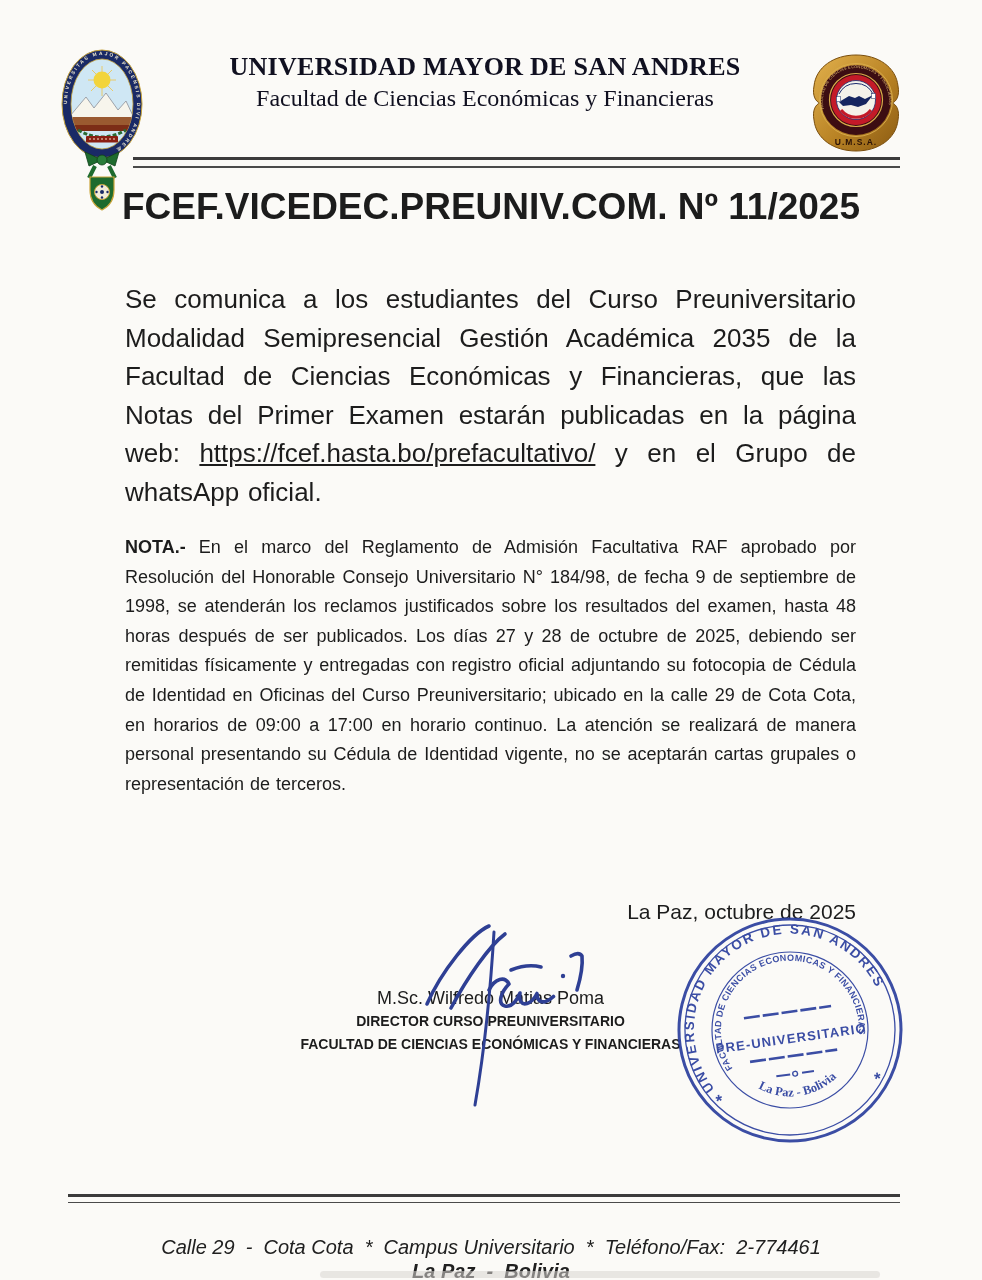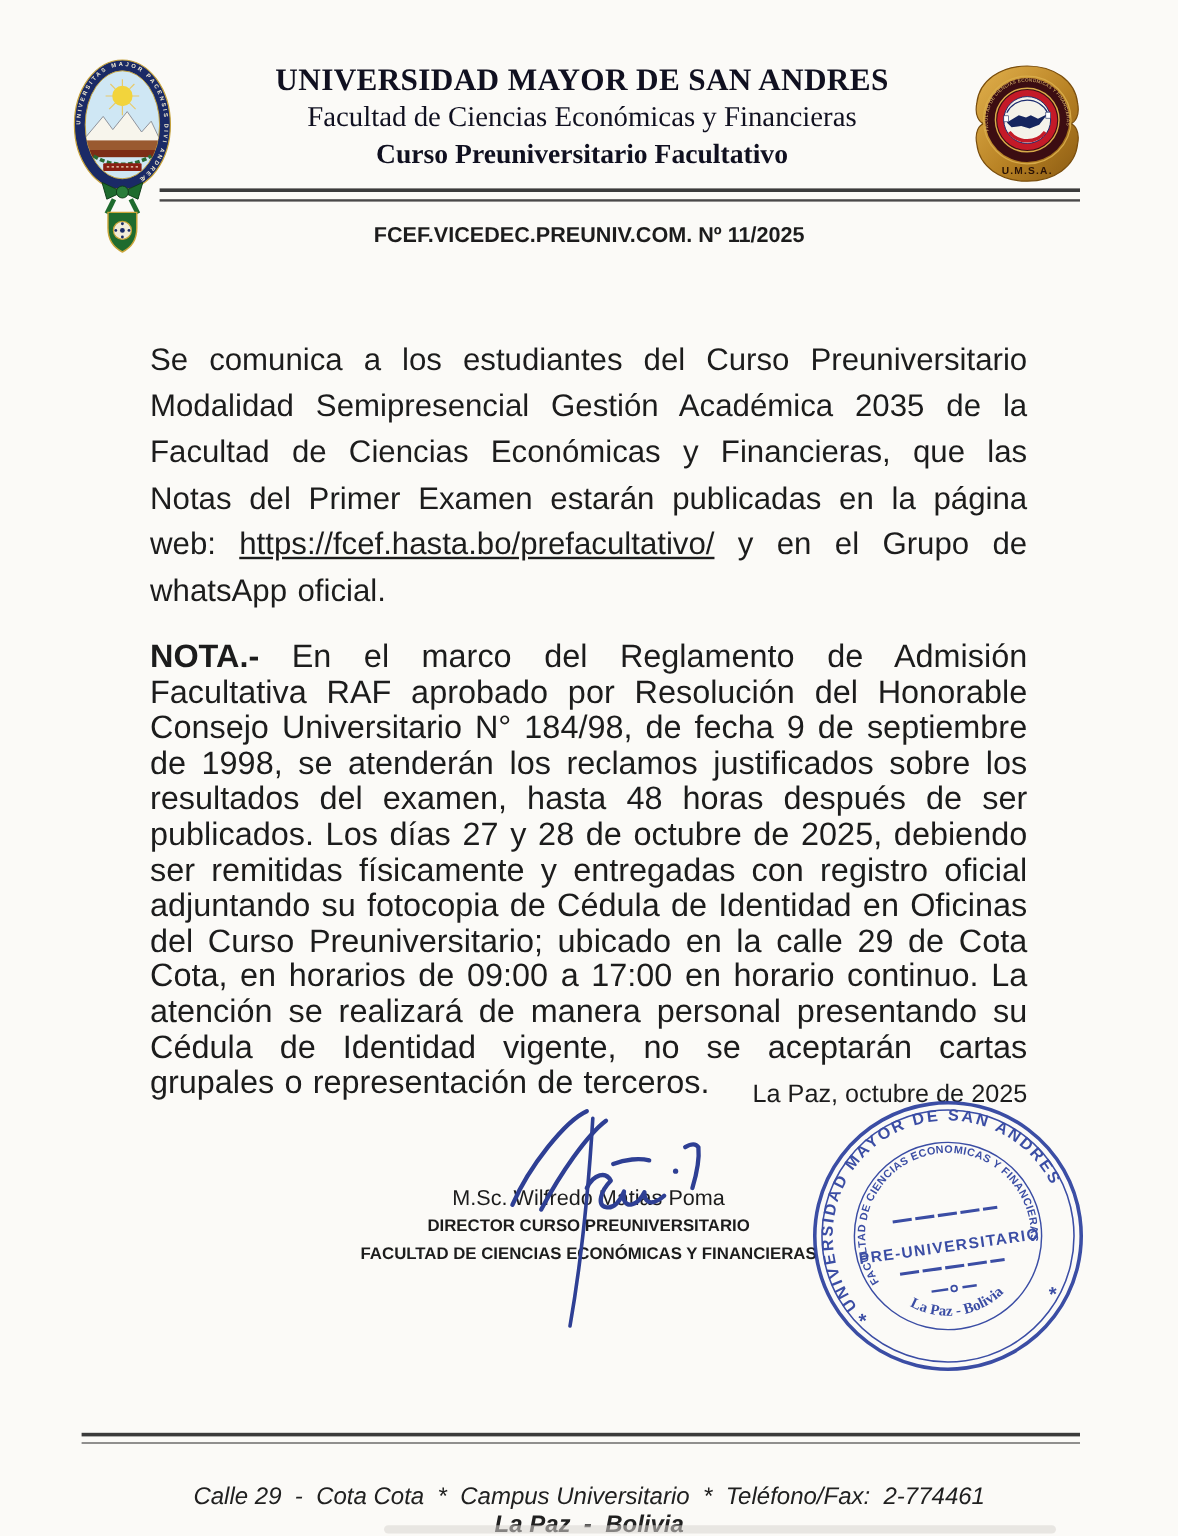--- a/index.html
+++ b/index.html
@@ -14,27 +14,27 @@
   .header-text{position:absolute; left:135px; top:50px; width:700px; text-align:center;
     font-family:"Liberation Serif", serif; color:#101020;}
   .h-univ{font-size:26px; font-weight:bold; line-height:33px; letter-spacing:.3px;}
   .h-fac{font-size:24px; line-height:31px;}
   .h-course{font-size:23px; font-weight:bold; line-height:30px;}
   .header-rule{position:absolute; left:133px; top:157px; width:767px; height:6px;
     border-top:3px solid #3b3b3b; border-bottom:2px solid #4a4a4a;}
   
   .title{position:absolute; left:0; top:181px; width:982px; text-align:center;}
   .t1{font-size:31px; font-weight:bold; letter-spacing:.5px;}
-  .t2{font-size:18px; font-weight:bold; margin-top:5px;}
+  .t2{font-size:37px; font-weight:bold; margin-top:5px;}
   
   .intro{position:absolute; left:125px; top:280px; width:731px; margin:0;
     font-size:26px; line-height:38.5px; text-align:justify; word-spacing:1.5px;}
   .link{text-decoration:underline;}
   .nota{position:absolute; left:125px; top:533px; width:731px; margin:0;
-    font-size:27px; line-height:29.6px; text-align:justify; word-spacing:1px;}
+    font-size:18px; line-height:29.6px; text-align:justify; word-spacing:1px;}
   .nota b{font-weight:bold;}
   .clarif{position:absolute; left:125px; top:858px; width:731px;
     font-size:23px; font-weight:bold; font-style:italic;}
   .dateline{position:absolute; left:125px; top:900px; width:731px;
     text-align:right; font-size:21px;}
   
   .sig-block{position:absolute; left:125px; top:986px; width:731px; text-align:center; z-index:2;}
   .sig-name{font-size:18px; line-height:24px;}
   .sig-role{font-size:14px; font-weight:bold; line-height:23px;}
   .signature{position:absolute; left:393px; top:912px; width:210px; height:205px; z-index:4;}
@@ -97,21 +97,20 @@
       <circle cx="46" cy="146.5" r="1.2" fill="#1a2a66"></circle>
         <circle cx="51.5" cy="152" r="1.2" fill="#1a2a66"></circle>
       <circle cx="46" cy="157.5" r="1.2" fill="#1a2a66"></circle>
         <circle cx="40.5" cy="152" r="1.2" fill="#1a2a66"></circle>
     </g>
   </svg>
 
   <div class="header-text">
     <div class="h-univ">UNIVERSIDAD MAYOR DE SAN ANDRES</div>
     <div class="h-fac">Facultad de Ciencias Económicas y Financieras</div>
-    <div class="h-course">Curso Preuniversitario Facultativo</div>
   </div>
 
   <svg class="badge" viewBox="0 0 100 102">
     <defs>
       <linearGradient id="gold" x1="0" y1="0" x2="1" y2="1">
         <stop offset="0" stop-color="#e2b14d"></stop>
           <stop offset="0.55" stop-color="#b98325"></stop>
           <stop offset="1" stop-color="#8a5a12"></stop>
       </linearGradient>
     </defs>

